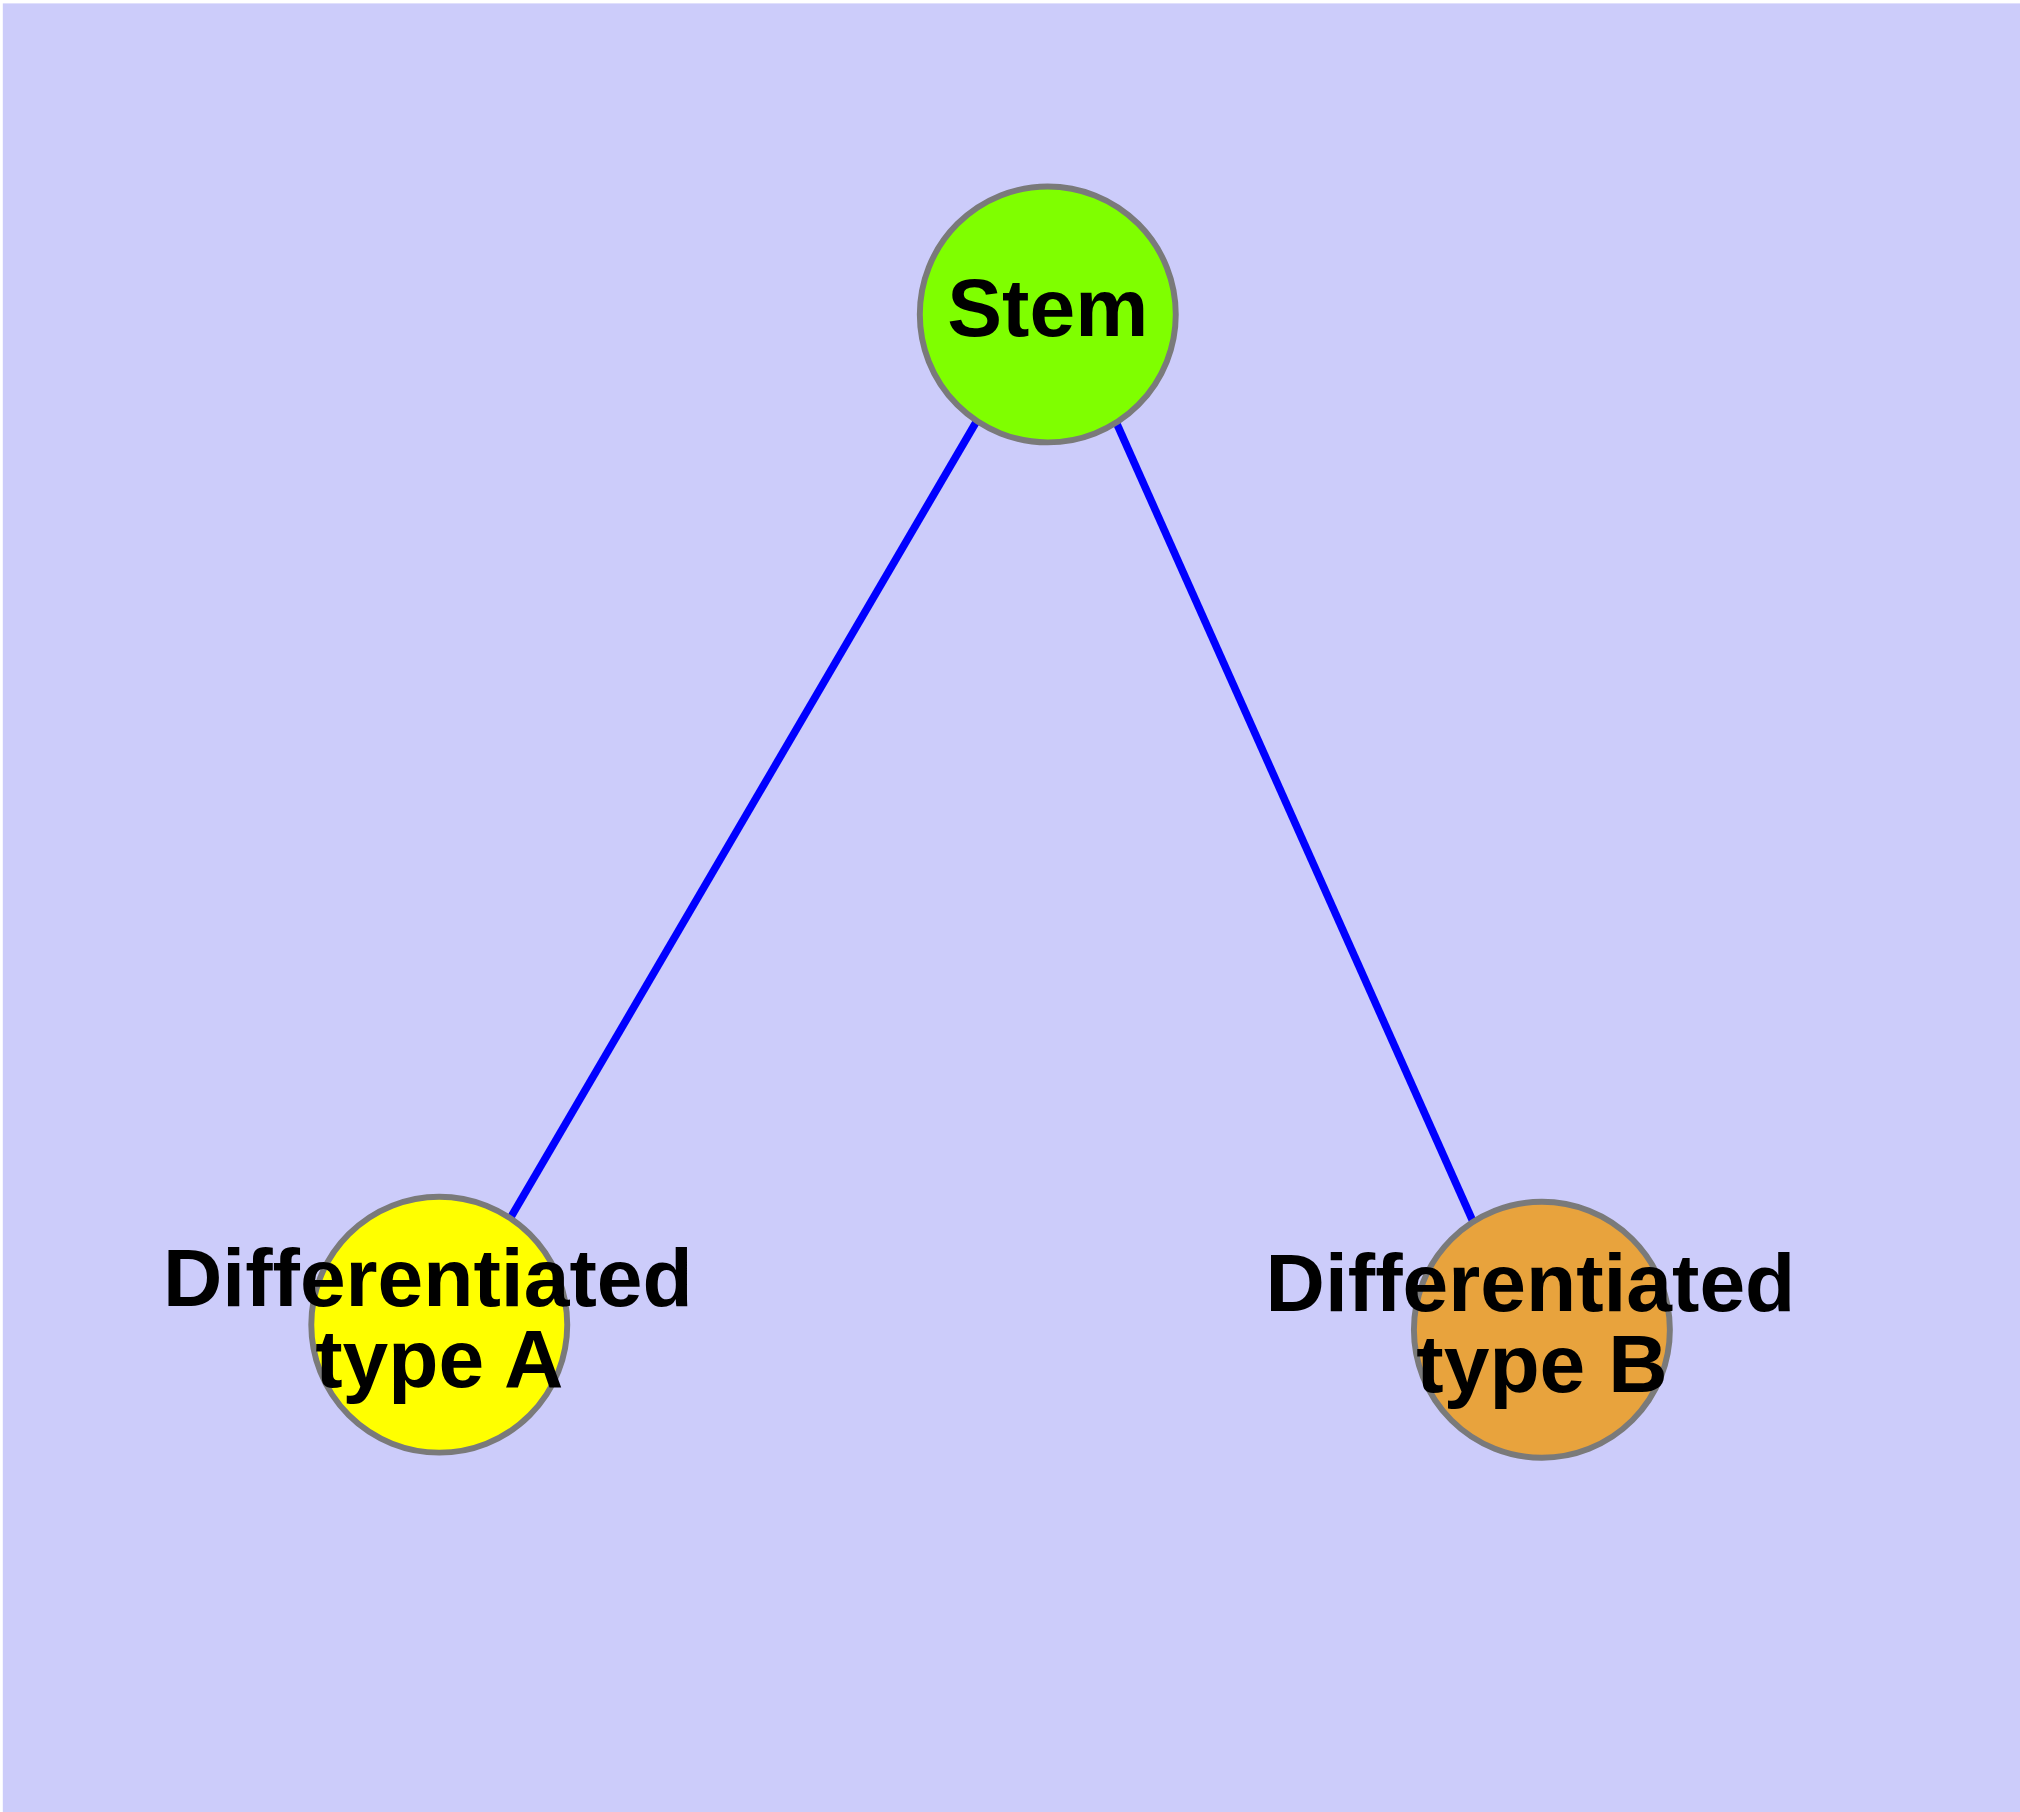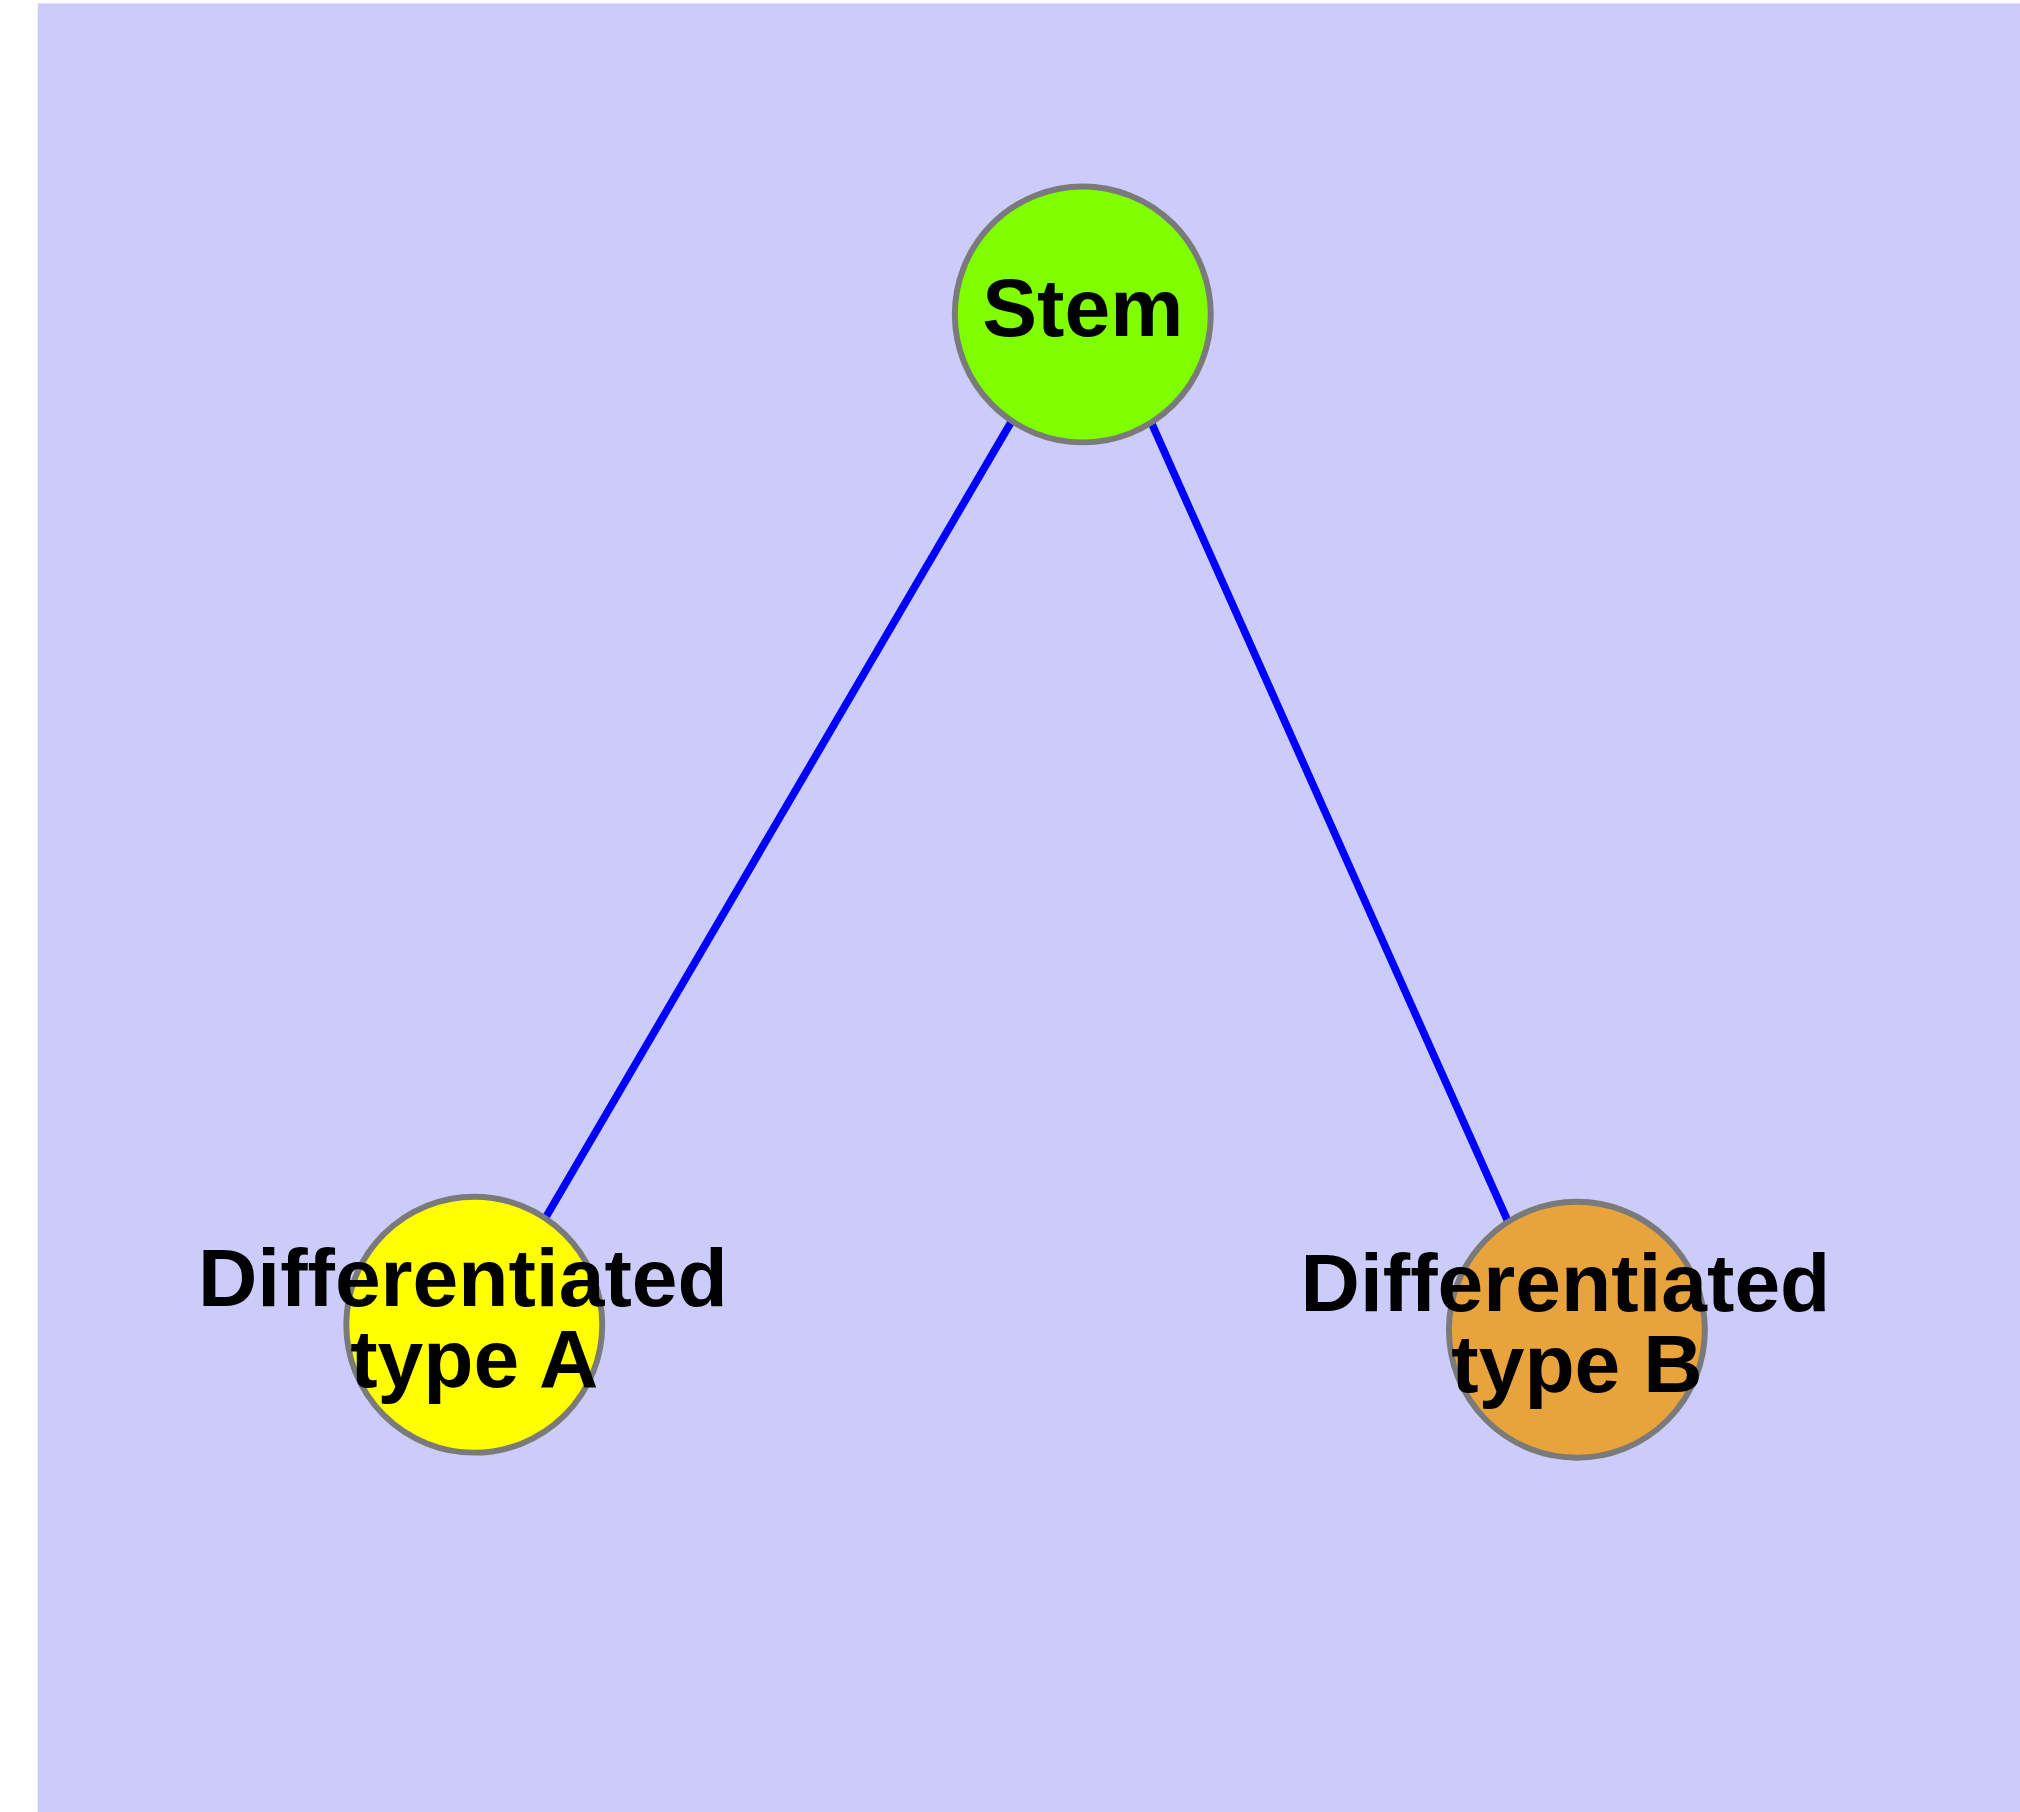--- a/index.html
+++ b/index.html
@@ -12,21 +12,20 @@
     width: 2021px;
     height: 1812px;
     overflow: hidden;
     font-family: "Liberation Sans", sans-serif;
   }
   #graph-canvas {
     position: relative;
     width: 1834px;
     height: 1812px;
     background: #ffffff;
-    margin-left: 35px;
   }
   #graph-svg {
     position: absolute;
     left: 0;
     top: 0;
     width: 2021px;
     height: 1812px;
     display: block;
   }
   .node-label {

